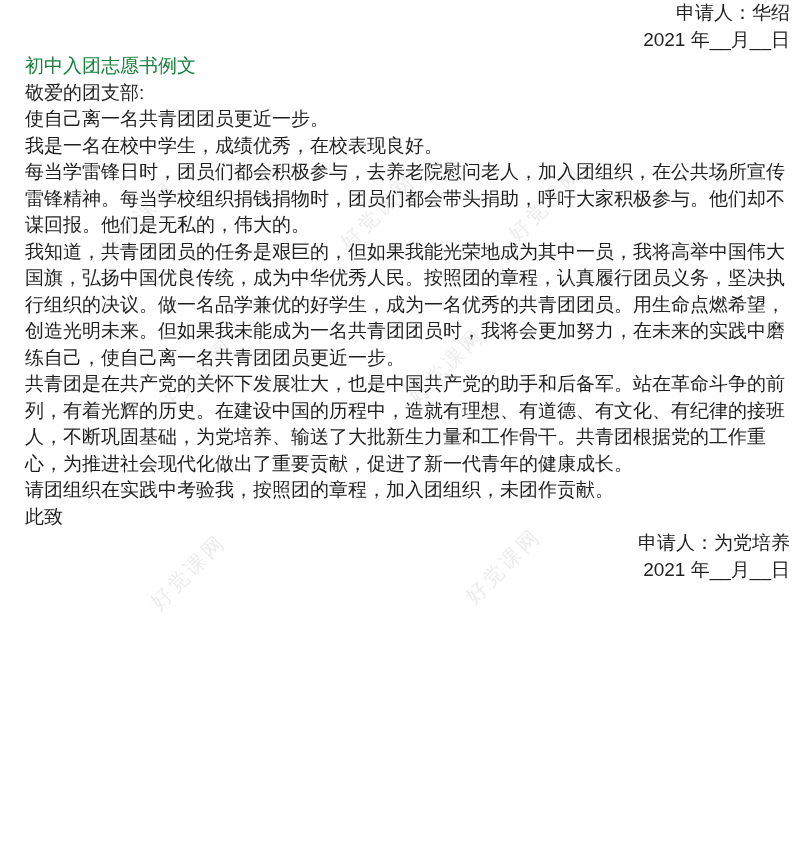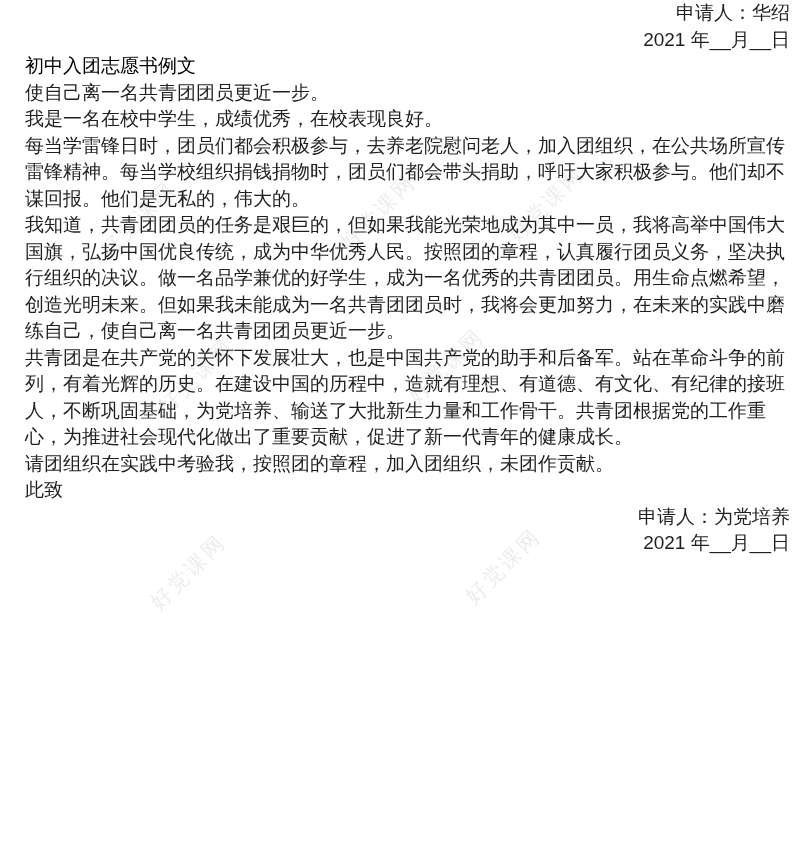--- a/index.html
+++ b/index.html
@@ -16,21 +16,21 @@
     padding: 0 10px 0 25px;
     font-size: 19px;
     line-height: 26.5px;
     color: #1f1f1f;
     z-index: 2;
   }
   .content p { margin: 0; }
   .right { text-align: right; }
   
   .prev-applicant { margin-top: -14px; }
-  .doc-title { color: #000000; }
+  .doc-title { color: #15803d; }
   .sig { margin-top: 8px; }
 
   
   .watermark-layer {
     position: absolute;
     inset: 0;
     z-index: 1;
     pointer-events: none;
   }
   .wm {
@@ -65,20 +65,21 @@
   </div>
 
   <div class="content">
 
     <p class="right prev-applicant">申请人：华绍</p>
 
     <p class="right">2021 年__月__日</p>
 
     <p class="doc-title">初中入团志愿书例文</p>
 
+    <p>敬爱的团支部:</p>
 
     <p>使自己离一名共青团团员更近一步。</p>
 
     <p>我是一名在校中学生，成绩优秀，在校表现良好。</p>
 
     <p>每当学雷锋日时，团员们都会积极参与，去养老院慰问老人，加入团组织，在公共场所宣传雷锋精神。每当学校组织捐钱捐物时，团员们都会带头捐助，呼吁大家积极参与。他们却不谋回报。他们是无私的，伟大的。</p>
 
 
     <p>我知道，共青团团员的任务是艰巨的，但如果我能光荣地成为其中一员，我将高举中国伟大国旗，弘扬中国优良传统，成为中华优秀人民。按照团的章程，认真履行团员义务，坚决执行组织的决议。做一名品学兼优的好学生，成为一名优秀的共青团团员。用生命点燃希望，创造光明未来。但如果我未能成为一名共青团团员时，我将会更加努力，在未来的实践中磨练自己，使自己离一名共青团团员更近一步。</p>
 

